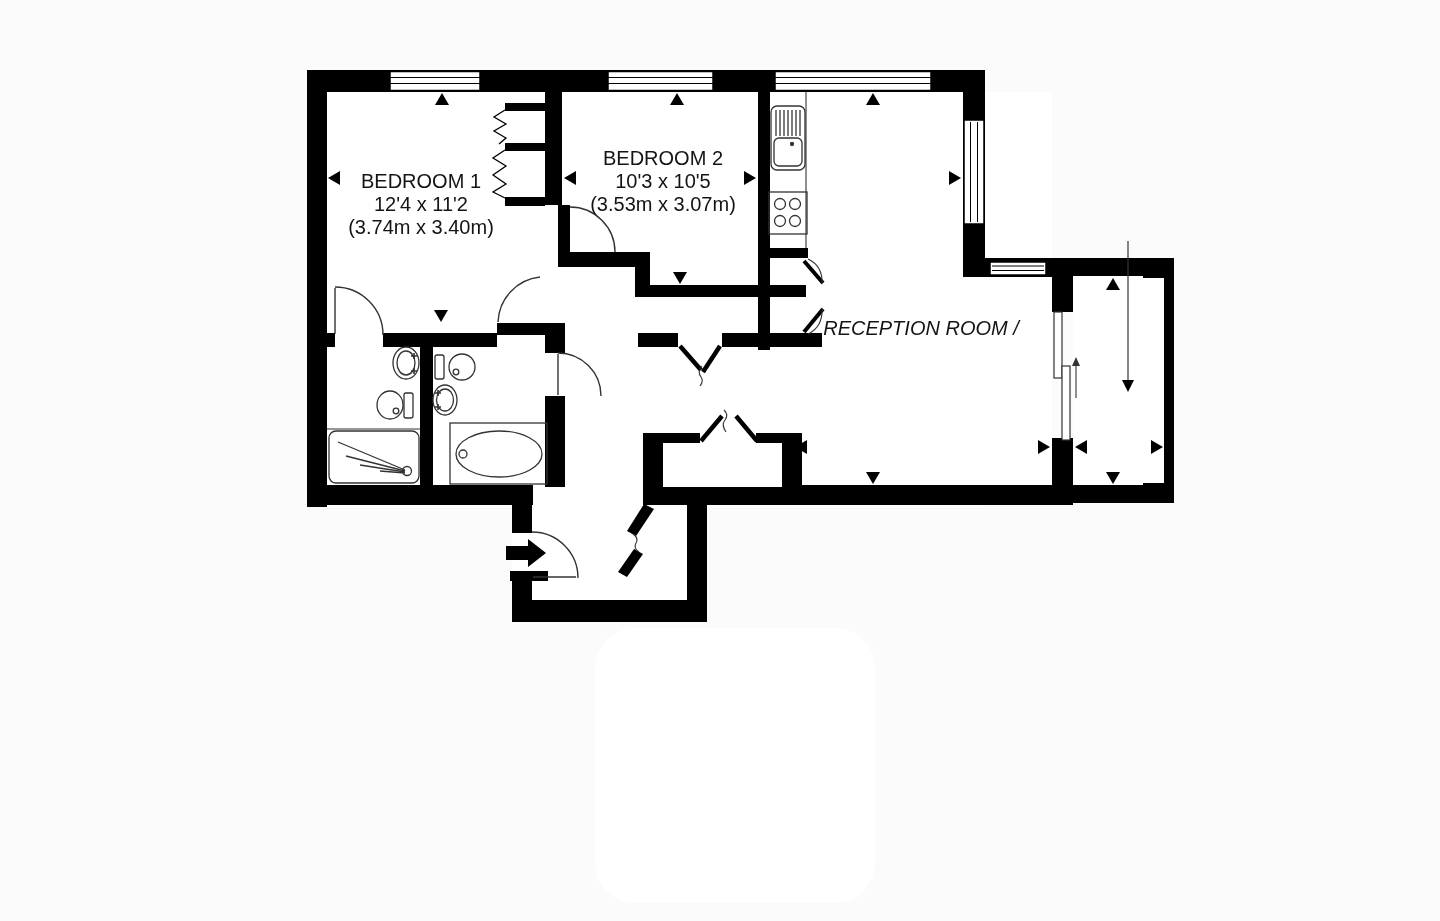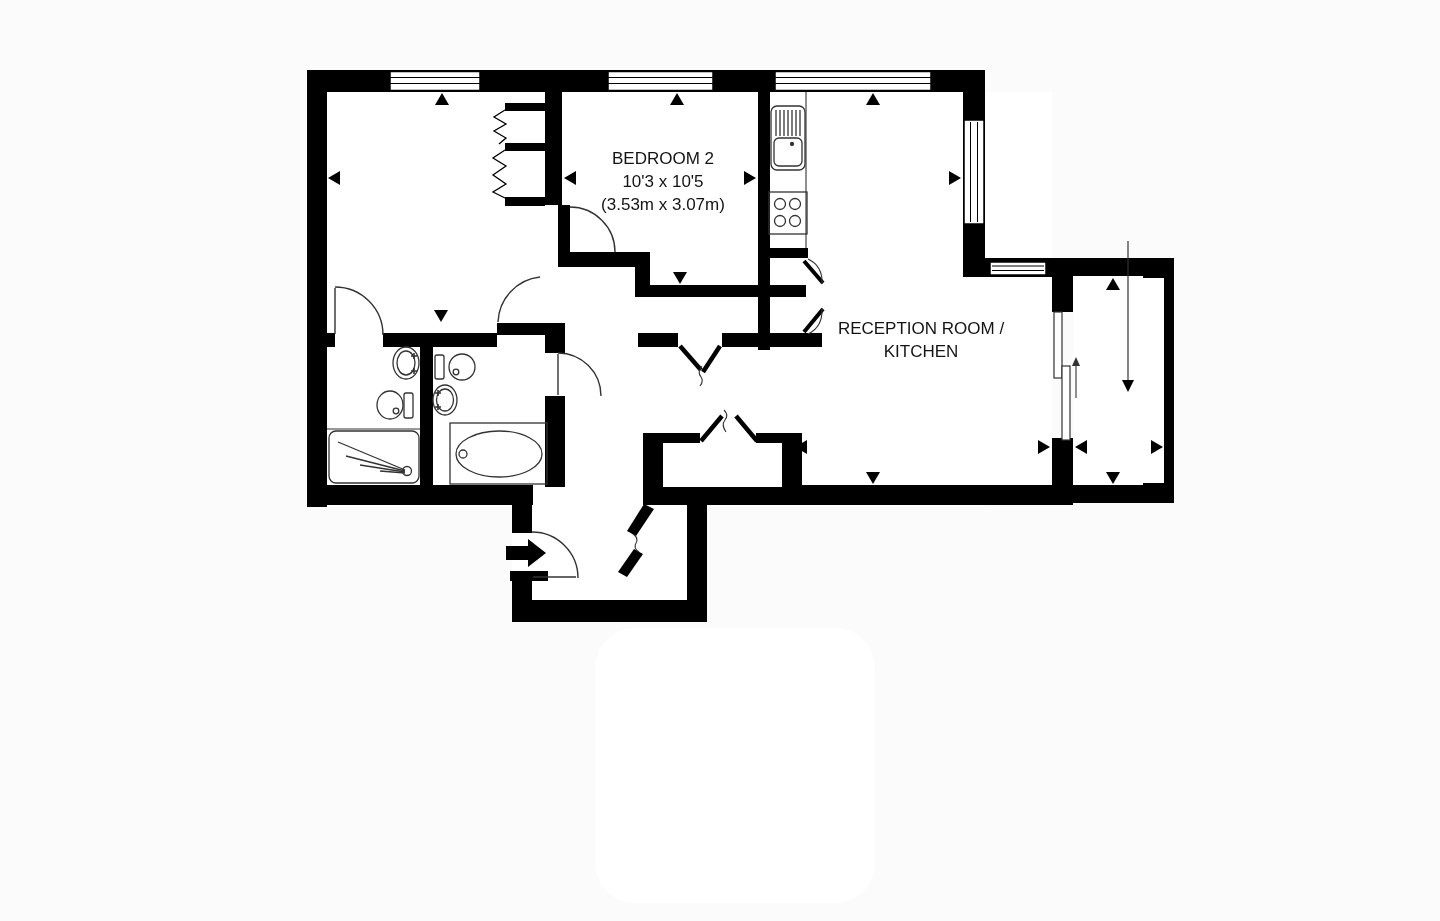--- a/index.html
+++ b/index.html
@@ -1,21 +1,21 @@
 <!DOCTYPE html>
 <html><head>
 <meta charset="utf-8">
 <style>
   html,body{margin:0;padding:0;background:#fbfbfb;}
   .page{position:relative;width:1440px;height:921px;background:#fbfbfb;overflow:hidden;
         font-family:"Liberation Sans", sans-serif;}
   .soft-patch{position:absolute;left:595px;top:628px;width:280px;height:275px;
         background:#ffffff;border-radius:40px;}
   svg.plan{position:absolute;left:0;top:0;}
-  .room-label{position:absolute;text-align:center;color:#141414;font-size:17px;line-height:23px;}
+  .room-label{position:absolute;text-align:center;color:#141414;font-size:20px;line-height:23px;}
   .balcony-box{position:absolute;left:1066px;top:165px;width:124px;height:76px;
         background:#ffffff;border:1.5px solid #2a2a2a;box-sizing:border-box;
         display:flex;flex-direction:column;justify-content:center;text-align:center;
         color:#141414;font-size:17px;line-height:22px;}
   .lbl-line{white-space:nowrap;}
 </style>
 </head>
 <body>
 
 <div class="page">
@@ -233,25 +233,29 @@
     </g>
 
     <polygon points="506,546 528,546 528,539 546,553 528,567 528,560 506,560" fill="#000"></polygon>
 
     <g>
       <line x1="1128" y1="241" x2="1128" y2="383" stroke="#333" stroke-width="1.2"></line>
       <polygon points="1128,392 1122,380 1134,380" fill="#000"></polygon>
     </g>
   </svg>
 
+  <div class="room-label" style="left:321px;top:170px;width:200px;">
+    <div class="lbl-line">BEDROOM 1</div>
+    <div class="lbl-line">12'4 x 11'2</div>
+    <div class="lbl-line">(3.74m x 3.40m)</div>
+  </div>
 
   <div class="room-label" style="left:563px;top:147px;width:200px;">
     <div class="lbl-line">BEDROOM 2</div>
     <div class="lbl-line">10'3 x 10'5</div>
     <div class="lbl-line">(3.53m x 3.07m)</div>
   </div>
 
-  <div class="room-label" style="left:796px;top:317px;width:250px;">
+  <div class="room-label" style="left:796px;top:317px;width:250px;font-style:italic;">
     <div class="lbl-line">RECEPTION ROOM /</div>
-    <div class="lbl-line">KITCHEN</div>
   </div>
 
 </div>
 
 </body></html>

